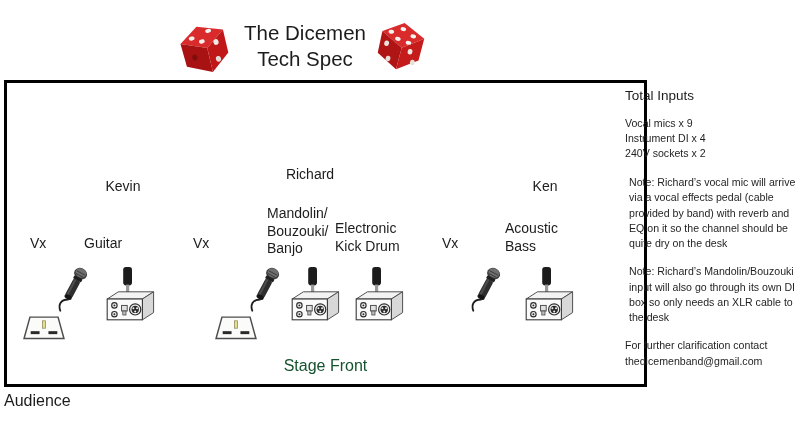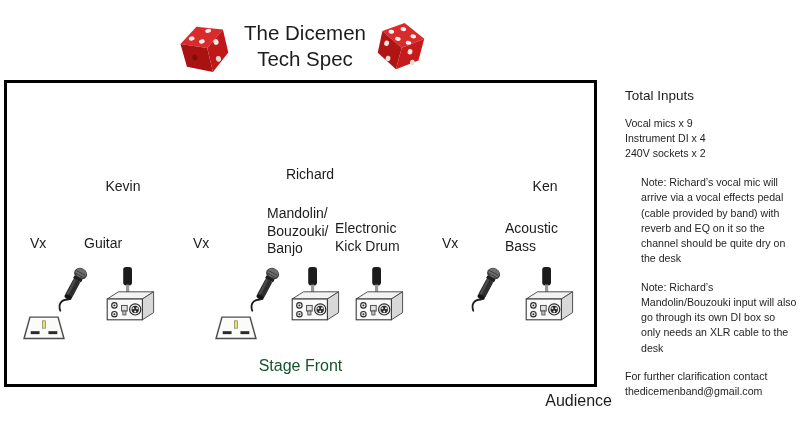--- a/index.html
+++ b/index.html
@@ -42,21 +42,21 @@
     height: 56px;
   }
   #die-left  { left: 176px; top: 9px;  transform: rotate(-16deg); }
   #die-right { left: 372px; top: 5px;  transform: rotate(12deg); }
 
   
   #stage-box {
     position: absolute;
     left: 4px;
     top: 80px;
-    width: 593px;
+    width: 643px;
     height: 307px;
     box-sizing: border-box;
     border: 3px solid #000000;
     background: #ffffff;
   }
 
   
   .performer-name {
     position: absolute;
     font-size: 14px;
@@ -83,21 +83,21 @@
     bottom: 9px;
     text-align: center;
     font-size: 16px;
     color: #14532d;
   }
   #audience-label {
     position: absolute;
     left: 4px;
     width: 608px;
     top: 392px;
-    text-align: right;
+    text-align: left;
     font-size: 16px;
     color: #1c1c1c;
   }
 
   
   .equip { position: absolute; }
 
   
   .socket-icon { width: 46px; height: 34px; }
 
@@ -123,21 +123,21 @@
   }
   .info-list { margin: 0 0 14px 0; }
   .info-list div {
     font-size: 10.6px;
     line-height: 1.42;
     white-space: nowrap;
   }
   .info-note {
     font-size: 10.6px;
     line-height: 1.44;
-    margin: 0 0 13px 16px;
+    margin: 0 0 13px 4px;
   }
   .info-contact {
     font-size: 10.6px;
     line-height: 1.44;
   }
 </style>
 </head>
 <body>
 
 <div id="header">

